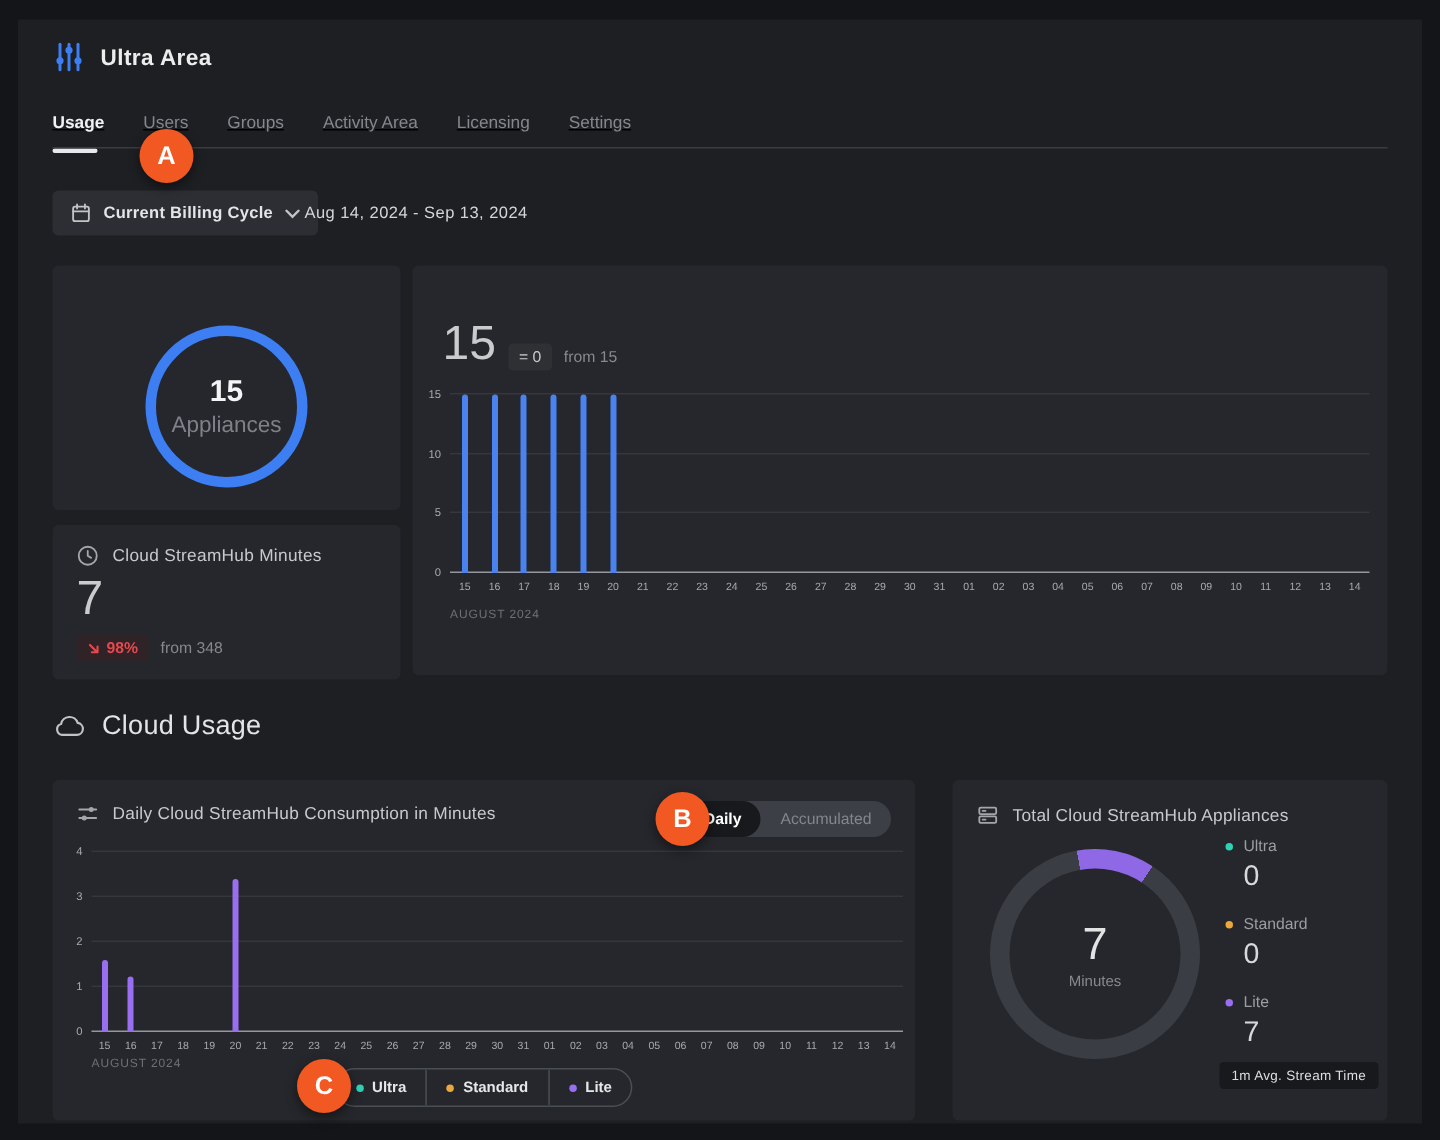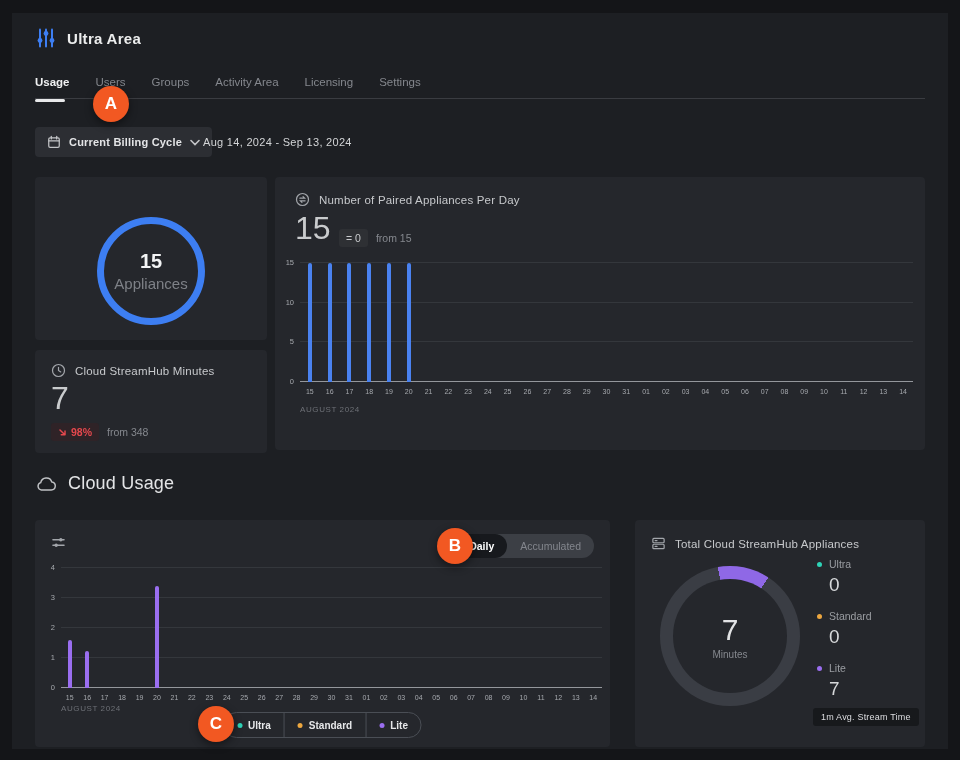--- a/index.html
+++ b/index.html
@@ -9,21 +9,21 @@
   .abs { position:absolute; }
   .card { position:absolute; background:#25272c; border-radius:4px; }
   .card-title { display:flex; align-items:center; gap:9px; color:#c7c9cc; font-size:11.5px; letter-spacing:.2px; }
   .icon { display:inline-flex; color:#a3a6ab; flex:0 0 auto; }
 
   
   .logo { left:35px; top:27px; display:flex; align-items:center; gap:10px; }
   .app-title { color:#eceded; font-size:15px; font-weight:bold; letter-spacing:.3px; }
 
   
-  .tab-bar { left:35px; top:76px; display:flex; gap:26px; }
+  .tab-bar { left:35px; top:76px; display:flex; gap:26px;text-decoration:underline; }
   .tab { font-size:11.5px; color:#84878d; cursor:pointer; padding-bottom:14px; position:relative; }
   .tab.active { color:#f0f1f2; font-weight:bold; }
   .tab.active::after { content:""; position:absolute; left:0; bottom:0; width:30px; height:3px; background:#e8e9ea; border-radius:2px; }
   .tab-divider { left:35px; top:98px; width:890px; height:1px; background:#3a3c41; }
 
   
   .billing-btn { left:35px; top:127px; height:30px; background:#2c2e33; border:none; border-radius:4px; display:flex; align-items:center; gap:8px; padding:0 12px; cursor:pointer; }
   .billing-btn span { color:#e4e5e7; font-size:11px; font-weight:bold; letter-spacing:.2px; }
   .date-range { left:203px; top:136px; color:#d3d5d7; font-size:11px; letter-spacing:.3px; }
 
@@ -126,29 +126,20 @@
 <div class="abs date-range">Aug 14, 2024 - Sep 13, 2024</div>
 
 <div class="card" style="left:35px; top:177px; width:232px; height:163px;">
   <div class="ring">
     <span class="ring-value">15</span>
     <span class="ring-unit">Appliances</span>
   </div>
 </div>
 
 <div class="card" style="left:275px; top:177px; width:650px; height:273px;">
-  <div class="card-title" style="position:absolute; left:20px; top:15px;">
-    <span class="icon">
-      <svg width="15" height="15" viewBox="0 0 16 16" fill="none" stroke="#a3a6ab" stroke-width="1.3" stroke-linecap="round">
-        <circle cx="8" cy="8" r="6.4"></circle>
-          <path d="M5.2 6.6h5l-1.6-1.6M10.8 9.4h-5l1.6 1.6"></path>
-      </svg>
-    </span>
-    <span>Number of Paired Appliances Per Day</span>
-  </div>
   <div class="big-value" style="position:absolute; left:20px; top:33px;">15</div>
   <div style="position:absolute; left:64px; top:52px; display:flex; align-items:center;">
     <span class="badge badge-neutral">= 0</span>
     <span class="from-text">from 15</span>
   </div>
   <div class="plot" style="left:25px; right:12px; top:86px; height:119px;">
       <div class="gridline zero" style="bottom: 0px;"></div>
       <span class="ytick" style="bottom: 0px;">0</span>
       <div class="gridline" style="bottom: 39.6667px;"></div>
       <span class="ytick" style="bottom: 39.6667px;">5</span>
@@ -233,20 +224,21 @@
 <div class="card" style="left:35px; top:520px; width:575px; height:227px;">
   <div class="card-title" style="position:absolute; left:16px; top:16px;">
     <span class="icon">
       <svg width="15" height="13" viewBox="0 0 16 14" fill="none" stroke="#a3a6ab" stroke-width="1.5" stroke-linecap="round">
         <line x1="2" y1="4" x2="14" y2="4"></line>
           <line x1="2" y1="10" x2="14" y2="10"></line>
         <circle cx="10.5" cy="4" r="1.8" fill="#a3a6ab" stroke="none"></circle>
           <circle cx="5.5" cy="10" r="1.8" fill="#a3a6ab" stroke="none"></circle>
       </svg>
     </span>
+    <span>Daily Cloud StreamHub Consumption in Minutes</span>
   </div>
   <div class="toggle">
       <button class="toggle-opt active">Daily</button>
       <button class="toggle-opt">Accumulated</button>
     </div>
   <div class="plot" style="left:26px; right:8px; top:48px; height:120px;">
       <div class="gridline zero" style="bottom: 0px;"></div>
       <span class="ytick" style="bottom: 0px;">0</span>
       <div class="gridline" style="bottom: 30px;"></div>
       <span class="ytick" style="bottom: 30px;">1</span>

